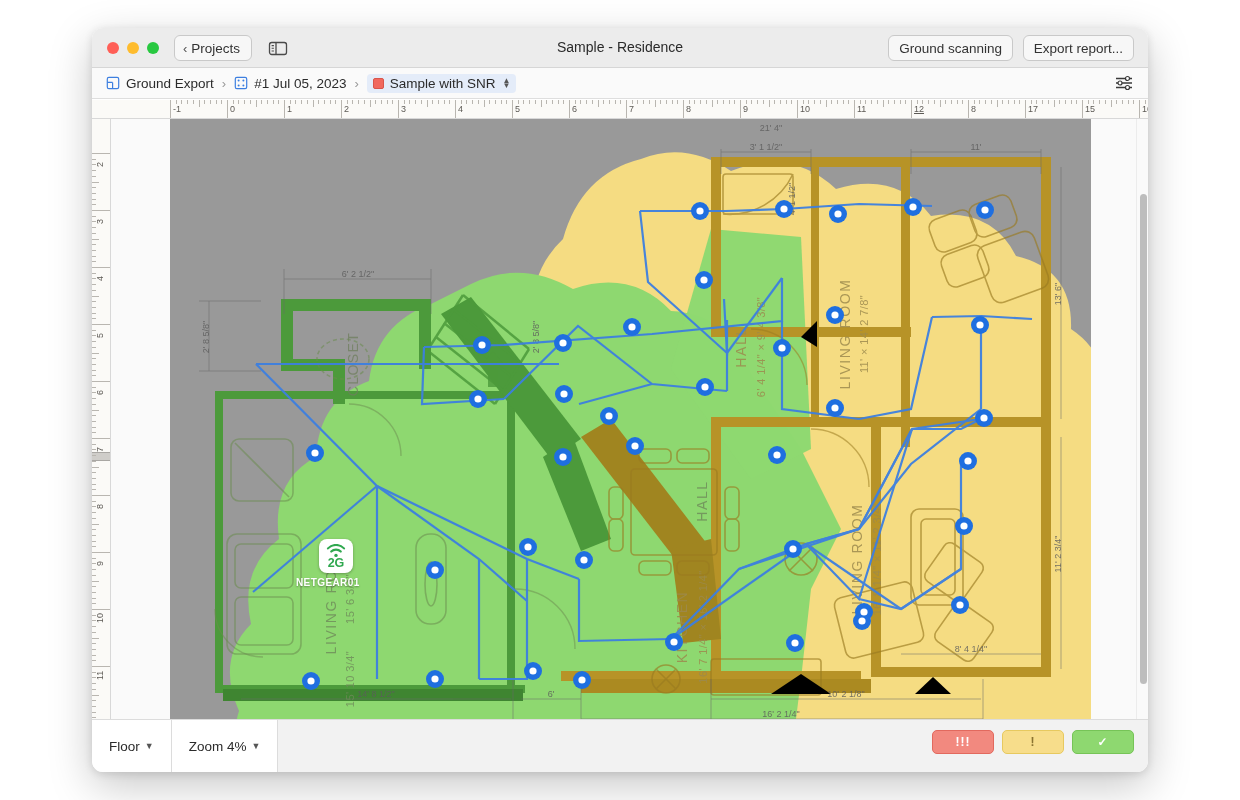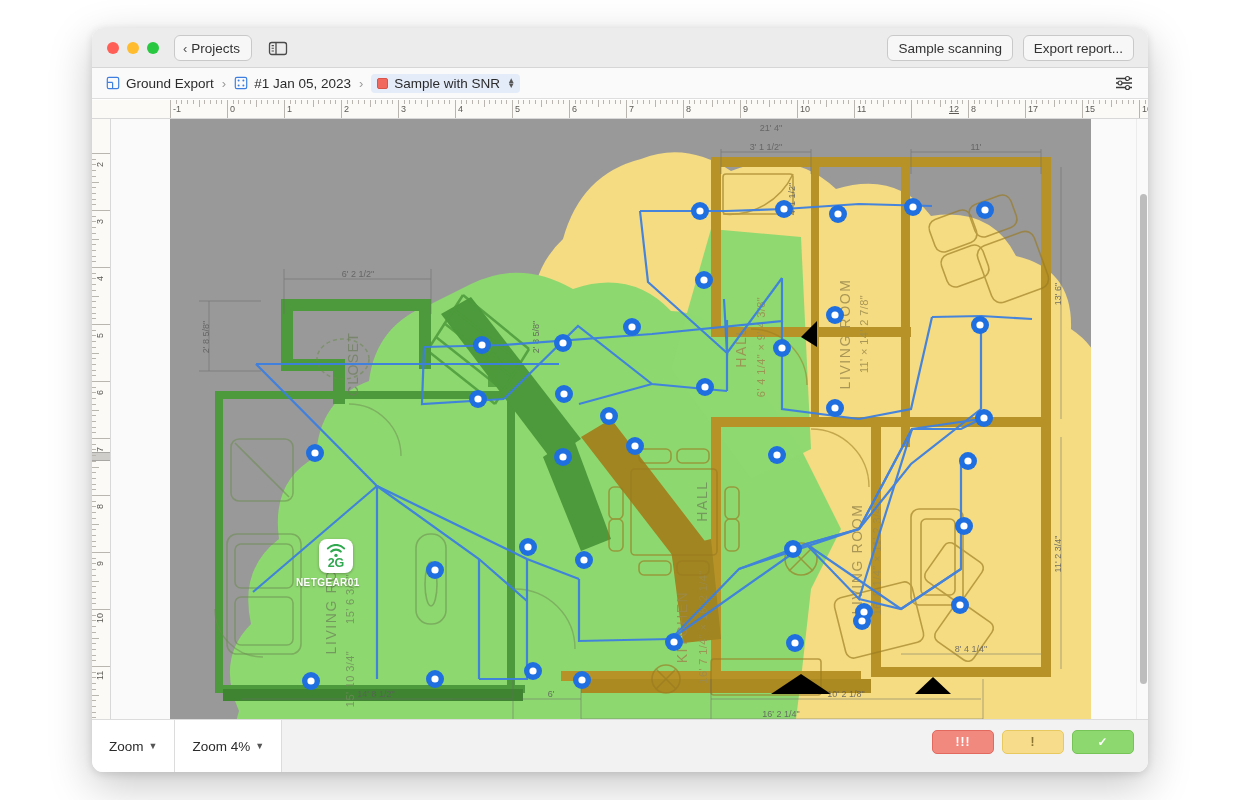--- a/index.html
+++ b/index.html
@@ -200,22 +200,23 @@
     <div id="sidebar-toggle">
       <svg width="22" height="22" viewBox="0 0 22 22">
         <rect x="2.5" y="5.5" width="17" height="12" rx="2.2" fill="none" stroke="#4a4a4a" stroke-width="1.3"></rect>
         <line x1="9" y1="5.5" x2="9" y2="17.5" stroke="#4a4a4a" stroke-width="1.3"></line>
         <line x1="4.6" y1="8.6" x2="6.9" y2="8.6" stroke="#4a4a4a" stroke-width="1.1"></line>
         <line x1="4.6" y1="11.3" x2="6.9" y2="11.3" stroke="#4a4a4a" stroke-width="1.1"></line>
         <line x1="4.6" y1="14" x2="6.9" y2="14" stroke="#4a4a4a" stroke-width="1.1"></line>
       </svg>
     </div>
 
-
-    <div class="tb-btn" id="btn-resume">Sample scanning</div>
+    <div id="win-title">Sample - Residence</div>
+
+    <div class="tb-btn" id="btn-resume">Ground scanning</div>
     <div class="tb-btn" id="btn-export">Export report...</div>
   </div>
 
   <div id="breadcrumb-bar">
     <div class="crumb">
       <svg width="14" height="14" viewBox="0 0 14 14">
         <rect x="1.3" y="1.3" width="11.4" height="11.4" rx="1.6" fill="none" stroke="#3d7fe0" stroke-width="1.2"></rect>
         <line x1="1.3" y1="6.4" x2="6.6" y2="6.4" stroke="#3d7fe0" stroke-width="1.2"></line>
         <line x1="6.6" y1="6.4" x2="6.6" y2="12.7" stroke="#3d7fe0" stroke-width="1.2"></line>
       </svg>
@@ -223,21 +224,21 @@
     </div>
     <span class="crumb-sep">›</span>
     <div class="crumb">
       <svg width="14" height="14" viewBox="0 0 14 14">
         <rect x="1.3" y="1.3" width="11.4" height="11.4" rx="1.6" fill="none" stroke="#3d7fe0" stroke-width="1.2"></rect>
         <circle cx="4.6" cy="4.6" r="1" fill="#3d7fe0"></circle>
         <circle cx="9.4" cy="4.6" r="1" fill="#3d7fe0"></circle>
         <circle cx="4.6" cy="9.4" r="1" fill="#3d7fe0"></circle>
         <circle cx="9.4" cy="9.4" r="1" fill="#3d7fe0"></circle>
       </svg>
-      <span>#1 Jan 05, 2023</span>
+      <span>#1 Jul 05, 2023</span>
     </div>
     <span class="crumb-sep">›</span>
     <div id="crumb-status">
       <span class="sq-red"></span>
       <span>Sample with SNR</span>
       <span class="stepper">
           <span>▲</span>
           <span>▼</span>
         </span>
     </div>
@@ -391,21 +392,21 @@
       <div class="htick" style="left: 767.7px; height: 4px;"></div>
       <div class="htick" style="left: 773.4px; height: 4px;"></div>
       <div class="htick" style="left: 779.1px; height: 4px;"></div>
       <div class="htick" style="left: 784.8px; height: 4px;"></div>
       <div class="htick" style="left: 790.5px; height: 7px;"></div>
       <div class="htick" style="left: 796.2px; height: 4px;"></div>
       <div class="htick" style="left: 801.9px; height: 4px;"></div>
       <div class="htick" style="left: 807.6px; height: 4px;"></div>
       <div class="htick" style="left: 813.3px; height: 4px;"></div>
       <div class="htick" style="left: 819px; height: 19px;"></div>
-      <div class="hlabel" style="left: 854px; text-decoration: underline;">12</div>
+      <div class="hlabel" style="left: 819px; text-decoration: underline;">12</div>
       <div class="htick" style="left: 824.7px; height: 4px;"></div>
       <div class="htick" style="left: 830.4px; height: 4px;"></div>
       <div class="htick" style="left: 836.1px; height: 4px;"></div>
       <div class="htick" style="left: 841.8px; height: 4px;"></div>
       <div class="htick" style="left: 847.5px; height: 7px;"></div>
       <div class="htick" style="left: 853.2px; height: 4px;"></div>
       <div class="htick" style="left: 858.9px; height: 4px;"></div>
       <div class="htick" style="left: 864.6px; height: 4px;"></div>
       <div class="htick" style="left: 870.3px; height: 4px;"></div>
       <div class="htick" style="left: 876px; height: 19px;"></div>
@@ -912,21 +913,21 @@
       <div id="ap-label">NETGEAR01</div>
     </div>
   </div>
 
   <div id="scroll-track">
     <div id="scroll-thumb"></div>
   </div>
 
   <div id="bottombar">
     <div class="bb-item">
-      <span>Zoom</span>
+      <span>Floor</span>
       <span class="caret">▼</span>
     </div>
     <div class="bb-item">
       <span>Zoom 4%</span>
       <span class="caret">▼</span>
     </div>
 
     <div id="status-filters">
       <div class="sf" id="sf-critical">!!!</div>
       <div class="sf" id="sf-warning">!</div>

